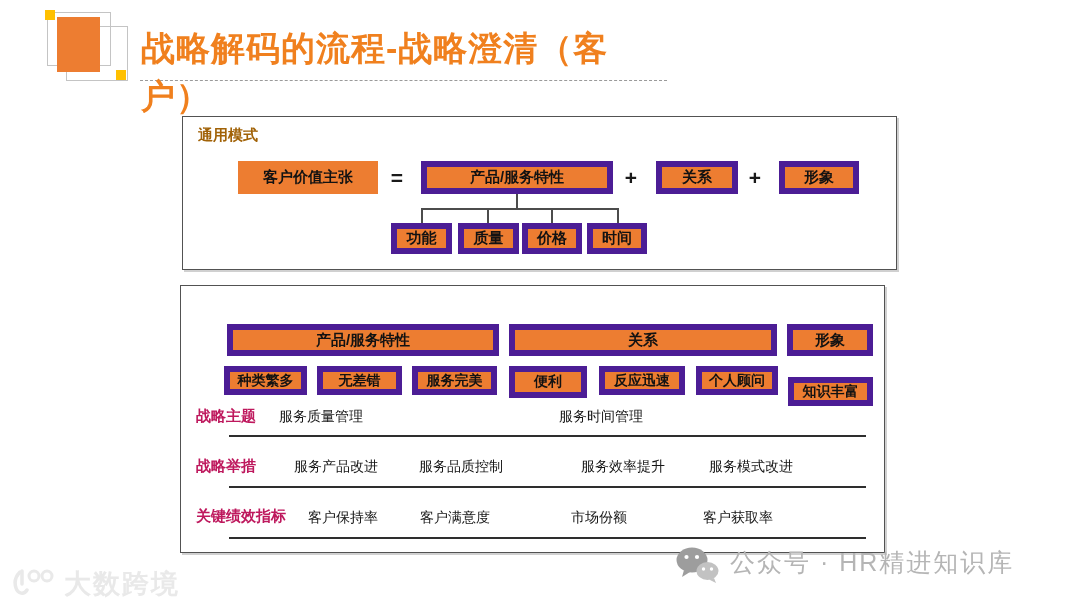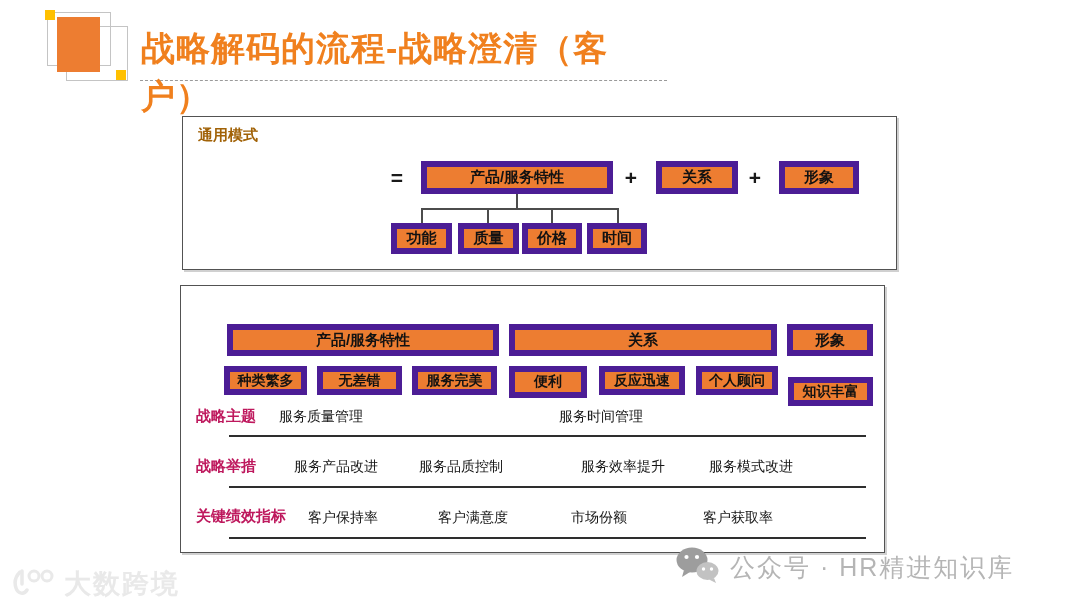--- a/index.html
+++ b/index.html
@@ -48,40 +48,41 @@
   .conn{position:absolute;background:#4c4c4c;}
   .conn.v{width:2px;}
   .conn.h{height:2px;}
 
   .srow-label{position:absolute;font-size:15px;font-weight:bold;color:#be185d;white-space:nowrap;}
   .srow-item{position:absolute;font-size:14px;color:#161616;white-space:nowrap;}
   .srow-line{position:absolute;height:2px;background:#2e2e2e;left:48px;width:637px;}
 
   .wm-left{position:absolute;left:12px;top:566px;display:flex;align-items:center;gap:6px;z-index:3;}
   .wm-left-text{font-size:27px;font-weight:bold;color:#e9e9e9;letter-spacing:2px;}
-  .wm-right{position:absolute;left:674px;top:546px;display:flex;align-items:flex-end;gap:10px;z-index:3;}
+  .wm-right{position:absolute;left:674px;top:546px;display:flex;align-items:flex-start;gap:10px;z-index:3;}
   .wm-right-text{font-size:25px;color:#b5b5b5;letter-spacing:2px;white-space:nowrap;}
 </style>
 </head>
 <body>
 
 <div class="slide">
 
   <div class="deco deco-outline" style="left:47px;top:12px;width:62px;height:52px;"></div>
   <div class="deco deco-gold" style="left:45px;top:10px;width:10px;height:10px;"></div>
   <div class="deco deco-outline" style="left:66px;top:26px;width:60px;height:53px;"></div>
   <div class="deco deco-gold" style="left:116px;top:70px;width:10px;height:10px;"></div>
   <div class="deco deco-orange" style="left:57px;top:17px;width:43px;height:55px;"></div>
 
   <h1 class="title">战略解码的流程-战略澄清（客户）</h1>
   <div class="title-rule"></div>
 
   <section class="panel panel1">
     <div class="panel-label">通用模式</div>
 
+    <div class="obox" style="left:55px;top:44px;width:140px;height:33px;">客户价值主张</div>
     <div class="op" style="left:199px;top:44px;">=</div>
     <div class="obox bordered" style="left:238px;top:44px;width:192px;height:33px;">产品/服务特性</div>
     <div class="op" style="left:433px;top:44px;">+</div>
     <div class="obox bordered" style="left:473px;top:44px;width:82px;height:33px;">关系</div>
     <div class="op" style="left:557px;top:44px;">+</div>
     <div class="obox bordered" style="left:596px;top:44px;width:80px;height:33px;">形象</div>
 
     <div class="conn v" style="left:333px;top:77px;height:15px;"></div>
     <div class="conn h" style="left:238px;top:91px;width:198px;"></div>
     <div class="conn v" style="left:238px;top:91px;height:16px;"></div>
@@ -116,21 +117,21 @@
 
     <div class="srow-label" style="left:15px;top:171px;">战略举措</div>
     <div class="srow-item" style="left:113px;top:172px;">服务产品改进</div>
     <div class="srow-item" style="left:238px;top:172px;">服务品质控制</div>
     <div class="srow-item" style="left:400px;top:172px;">服务效率提升</div>
     <div class="srow-item" style="left:528px;top:172px;">服务模式改进</div>
     <div class="srow-line" style="top:200px;"></div>
 
     <div class="srow-label" style="left:15px;top:221px;">关键绩效指标</div>
     <div class="srow-item" style="left:127px;top:223px;">客户保持率</div>
-    <div class="srow-item" style="left:257px;top:223px;">客户满意度</div>
+    <div class="srow-item" style="left:239px;top:223px;">客户满意度</div>
     <div class="srow-item" style="left:390px;top:223px;">市场份额</div>
     <div class="srow-item" style="left:522px;top:223px;">客户获取率</div>
     <div class="srow-line" style="top:251px;"></div>
   </section>
 
   <div class="wm-left">
     <svg width="46" height="32" viewBox="0 0 46 32">
       <path d="M8 4 C4 8 2 14 4 20 C6 26 12 27 15 22" fill="none" stroke="#e9e9e9" stroke-width="3.5" stroke-linecap="round"></path>
       <path d="M10 3 L10 16" fill="none" stroke="#e9e9e9" stroke-width="3.5" stroke-linecap="round"></path>
       <circle cx="22" cy="8" r="5" fill="none" stroke="#e9e9e9" stroke-width="3"></circle>

